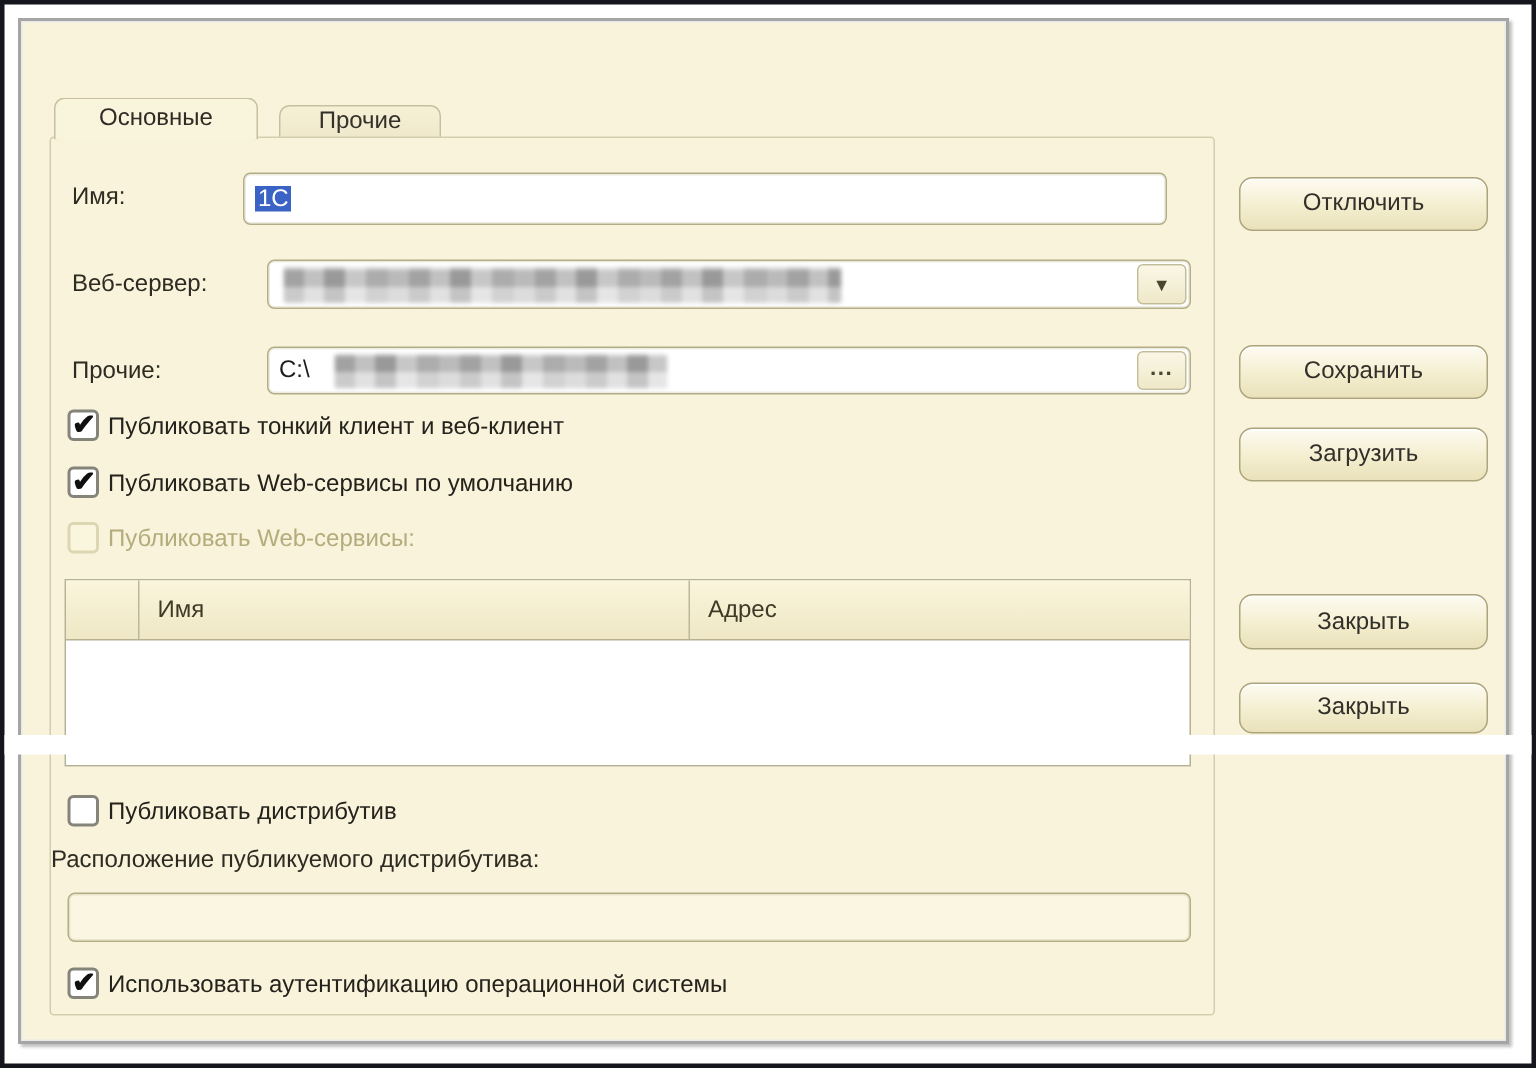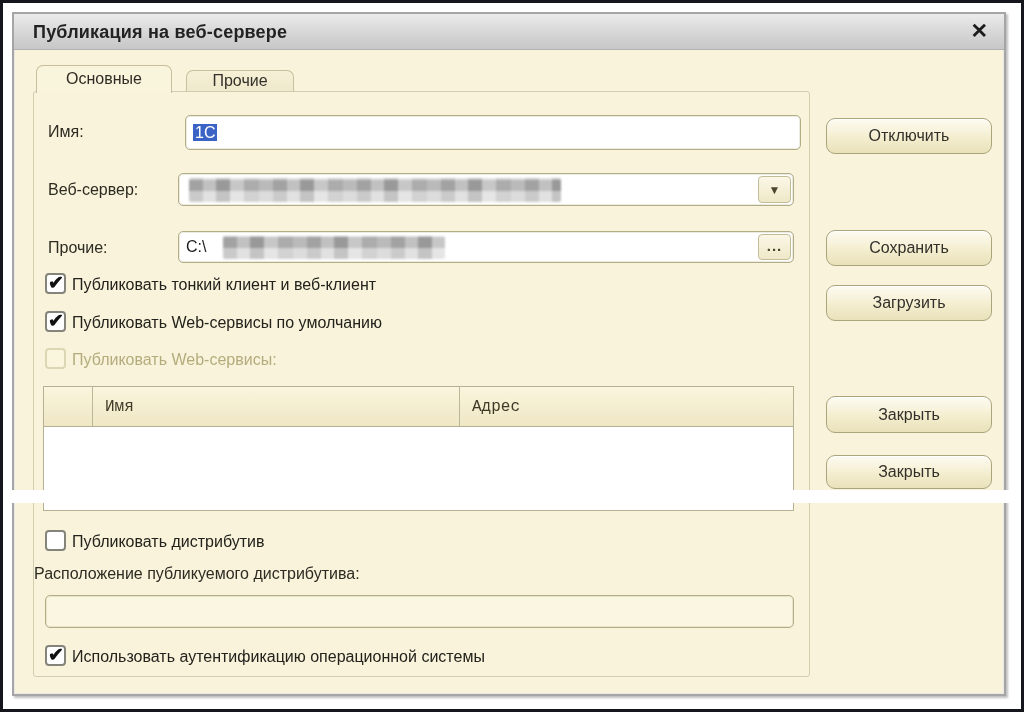--- a/index.html
+++ b/index.html
@@ -60,21 +60,21 @@
                  font-weight:bold; color:#101010; }
   .cbbox.disabled { border-color:#ddd6b2; background:#faf5dd; }
   .cblabel { position:absolute; font-size:16px; color:#23221c; line-height:21px; }
   .cblabel.disabled { color:#b5ac7d; }
 
   
   .svc-table { position:absolute; left:29px; top:372px; width:751px; height:125px;
                background:#fff; border:1px solid #b7b194; }
   .svc-head { position:absolute; left:0; top:0; width:100%; height:40px;
               background:linear-gradient(#faf5dd,#efe7c4);
-              border-bottom:1px solid #b7b194;font-family:Liberation Mono, monospace; }
+              border-bottom:1px solid #b7b194; }
   .svc-col { position:absolute; top:0; height:100%; line-height:40px;
              font-size:16px; color:#3e3a27; padding-left:12px;
              border-left:1px solid #bdb79a; }
 
   
   .btn { position:absolute; left:812px; width:166px; font-size:16px; color:#32302a;
          text-align:center; background:linear-gradient(#fdfbf2,#f4eecf 55%,#e9e1ba);
          border:1px solid #aba47c; border-radius:9px;
          box-shadow:inset 0 1px 0 #fff; cursor:pointer; }
   .btn.default { border-color:#8d875f; box-shadow:0 0 0 1px #cdc79e, inset 0 1px 0 #fff; }
@@ -82,31 +82,27 @@
   
   .splice { position:absolute; left:-3px; top:487px; width:1030px; height:13px;
             background:#ffffff; z-index:50; }
 </style>
 </head>
 <body>
 
 <div class="stage">
   <div class="dialog">
 
-    <div class="titlebar">
-      <span class="title">Публикация на веб-сервере</span>
-      <span class="close">✕</span>
-    </div>
 
     <div class="tab tab-active">Основные</div>
     <div class="tab tab-idle">Прочие</div>
     <div class="panel"></div>
 
     <div class="flabel" style="left:34px; top:109px;">Имя:</div>
-    <div class="tinput" style="left:171px; top:101px; width:616px; height:35px;padding-left:36px;">
+    <div class="tinput" style="left:148px; top:101px; width:616px; height:35px;padding-left:36px;">
       <span class="pad" style="line-height:33px;"><span class="sel">1C</span></span>
     </div>
 
     <div class="flabel" style="left:34px; top:167px;">Веб-сервер:</div>
     <div class="tinput" style="left:164px; top:159px; width:616px; height:33px;">
       <div class="mosaic" style="left:10px; top:4px; width:372px; height:24px;"></div>
       <div class="sidebtn dd"><span>▼</span></div>
     </div>
 
     <div class="flabel" style="left:34px; top:225px;">Прочие:</div>

